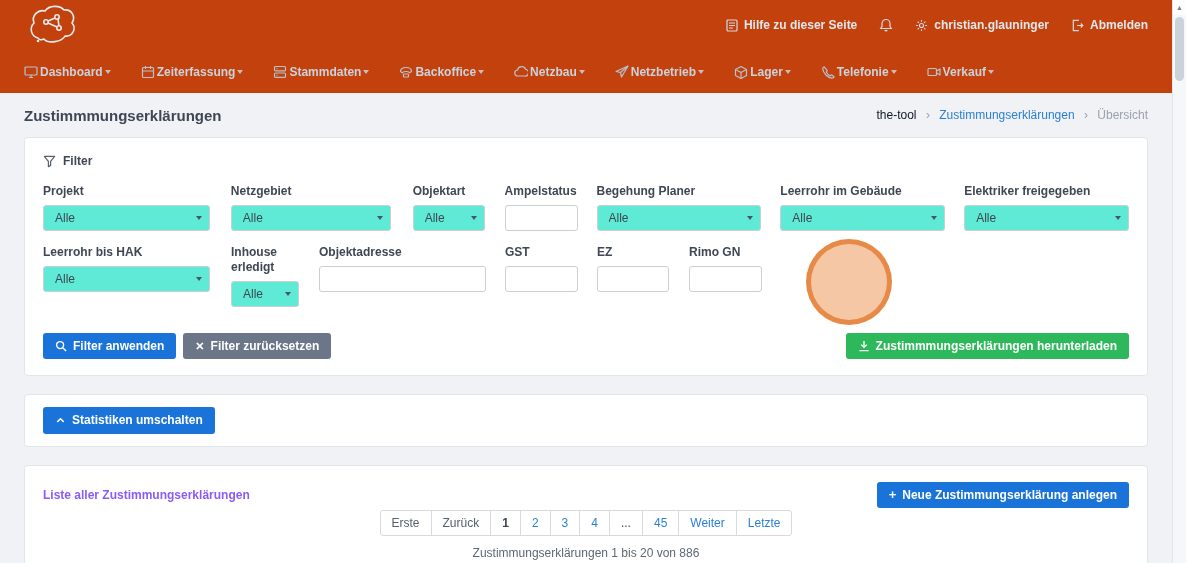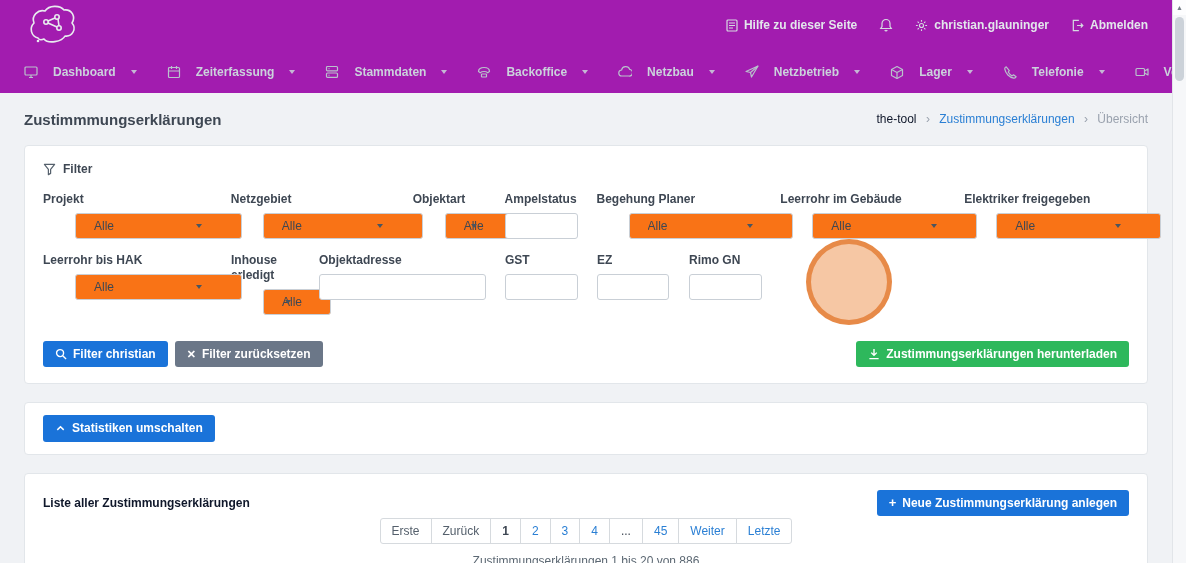--- a/index.html
+++ b/index.html
@@ -3,61 +3,61 @@
 <meta charset="utf-8">
 <style>
   * { box-sizing: border-box; }
   html,body { margin:0; padding:0; }
   body {
     width:1186px; height:563px; overflow:hidden; position:relative;
     background:#f0f2f5; color:#3e4753;
     font-family:"Liberation Sans", sans-serif; font-size:12px;
   }
   
-  .topbar { background:#a21caf; padding:0 38px 0 24px; }
+  .topbar { background:#c2410c; padding:0 38px 0 24px; }
   .topbar-row1 { height:50px; display:flex; align-items:center; justify-content:space-between; }
   .logo { display:flex; align-items:center; }
   .user-cluster { display:flex; align-items:center; gap:22px; color:#e3e7ec; font-weight:700; }
   .cluster-item { display:flex; align-items:center; gap:6px; cursor:pointer; white-space:nowrap; }
   .topbar-row2 { height:43px; display:flex; align-items:center; gap:30px; }
-  .nav-item { display:flex; align-items:center; gap:15px; color:#cbd2dc; font-weight:700; cursor:pointer; white-space:nowrap; }
+  .nav-item { display:flex; align-items:center; gap:2px; color:#cbd2dc; font-weight:700; cursor:pointer; white-space:nowrap; }
   .caret { width:0; height:0; border-left:3.5px solid transparent; border-right:3.5px solid transparent; border-top:4px solid currentColor; opacity:.85; margin-top:1px; }
   
-  .page-head { display:flex; align-items:center; justify-content:space-between; margin:0 38px 0 24px; height:52px; }
+  .page-head { display:flex; align-items:center; justify-content:space-between; margin:0 38px 0 24px; height:44px; }
   .page-title { font-size:15px; font-weight:700; color:#3e4753; }
   .breadcrumb { font-size:12px; }
   .bc-root { color:#0f172a; cursor:pointer; }
   .bc-link { color:#2a7fd4; cursor:pointer; }
   .bc-current { color:#9aa2ae; }
   .bc-sep { color:#9aa2ae; margin:0 6px; }
   
   .card { background:#fff; border:1px solid #e2e6ea; border-radius:4px; margin:0 38px 18px 24px; padding:16px 18px; }
   .filter-head { display:flex; align-items:center; gap:7px; font-weight:700; margin-bottom:16px; color:#3e4753; }
   .frow { display:flex; align-items:flex-start; margin-bottom:14px; }
   .field label { display:block; font-weight:700; margin-bottom:6px; line-height:1.25; color:#3e4753; }
   .control { position:relative; }
   select {
-    width:100%; height:26px; border:1px solid #c9cfd6; border-radius:3px; background:#f97316;
-    font:inherit; color:#3e4753; padding:0 18px 0 18px; -webkit-appearance:none; appearance:none; cursor:pointer;margin-left:32px;
+    width:100%; height:26px; border:1px solid #c9cfd6; border-radius:3px; background:#5eead4;
+    font:inherit; color:#3e4753; padding:0 18px 0 11px; -webkit-appearance:none; appearance:none; cursor:pointer;
   }
   input[type=text] { width:100%; height:26px; border:1px solid #c9cfd6; border-radius:3px; padding:0 8px; font:inherit; color:#3e4753; background:#fff; }
   .sel-caret { position:absolute; right:8px; top:11px; width:0; height:0; border-left:3.5px solid transparent; border-right:3.5px solid transparent; border-top:4px solid #4a5560; pointer-events:none; }
   .w167{width:167px}.w160{width:160px}.w72{width:72px}.w73{width:73px}.w165{width:165px}.w68{width:68px}
   .mr21{margin-right:21px}.mr22{margin-right:22px}.mr20{margin-right:20px}.mr19{margin-right:19px}
   .actions { display:flex; align-items:center; margin-top:26px; }
   .btn { display:inline-flex; align-items:center; gap:6px; border:none; border-radius:3px; padding:6px 12px; font:inherit; font-weight:700; color:#fff; cursor:pointer; line-height:1.2; }
   .btn-primary { background:#1a73d9; }
   .btn-sec { background:#6b7788; margin-left:7px; }
   .btn-success { background:#2eb85c; margin-left:auto; }
   .x-glyph { font-size:11px; line-height:1; }
   .plus-glyph { font-size:13px; line-height:1; }
   .stats-card { padding:12px 18px; }
   
   .list-head { display:flex; justify-content:space-between; align-items:flex-start; }
-  .list-title { font-weight:700; margin-top:6px; color:#0f172a; }
+  .list-title { font-weight:700; margin-top:6px; color:#8b5cf6; }
   .pagination-wrap { text-align:center; margin-top:2px; }
   .pg { display:inline-flex; }
   .pg-btn { border:1px solid #d6dade; background:#fff; padding:5px 11px; margin-left:-1px; color:#2a7fd4; font:inherit; cursor:pointer; }
   .pg-btn:first-child { border-radius:3px 0 0 3px; margin-left:0; }
   .pg-btn:last-child { border-radius:0 3px 3px 0;text-align:center; }
   .pg-btn.disabled { color:#55606c; }
   .pg-btn.active { color:#3e4753; font-weight:700; }
   .pg-btn.ellipsis { color:#3e4753; cursor:default; }
   .summary { text-align:center; margin-top:10px; color:#5c6873; }
   
@@ -298,33 +298,33 @@
   </div>
 
   <div class="actions">
     <button class="btn btn-primary">
       <span>
           <svg width="12" height="12" viewBox="0 0 13 13" fill="none" stroke="#fff" stroke-width="1.5">
             <circle cx="5.5" cy="5.5" r="3.8"></circle>
             <path d="M8.4 8.4 12 12"></path>
           </svg>
         </span>
-      <span>Filter christian</span>
+      <span>Filter anwenden</span>
     </button>
     <button class="btn btn-sec">
       <span class="x-glyph">✕</span>
       <span>Filter zurücksetzen</span>
     </button>
     <button class="btn btn-success">
       <span>
           <svg width="12" height="12" viewBox="0 0 13 13" fill="none" stroke="#fff" stroke-width="1.5">
             <path d="M6.5 1v6.5M3.5 5l3 3 3-3M1.5 11.5h10"></path>
           </svg>
         </span>
-      <span>Zustimmungserklärungen herunterladen</span>
+      <span>Zustimmmungserklärungen herunterladen</span>
     </button>
   </div>
 </div>
 
 <div class="card stats-card">
   <button class="btn btn-primary">
     <span>
         <svg width="11" height="11" viewBox="0 0 12 12" fill="none" stroke="#fff" stroke-width="1.6">
           <path d="M2.5 7.5 6 4l3.5 3.5"></path>
         </svg>

